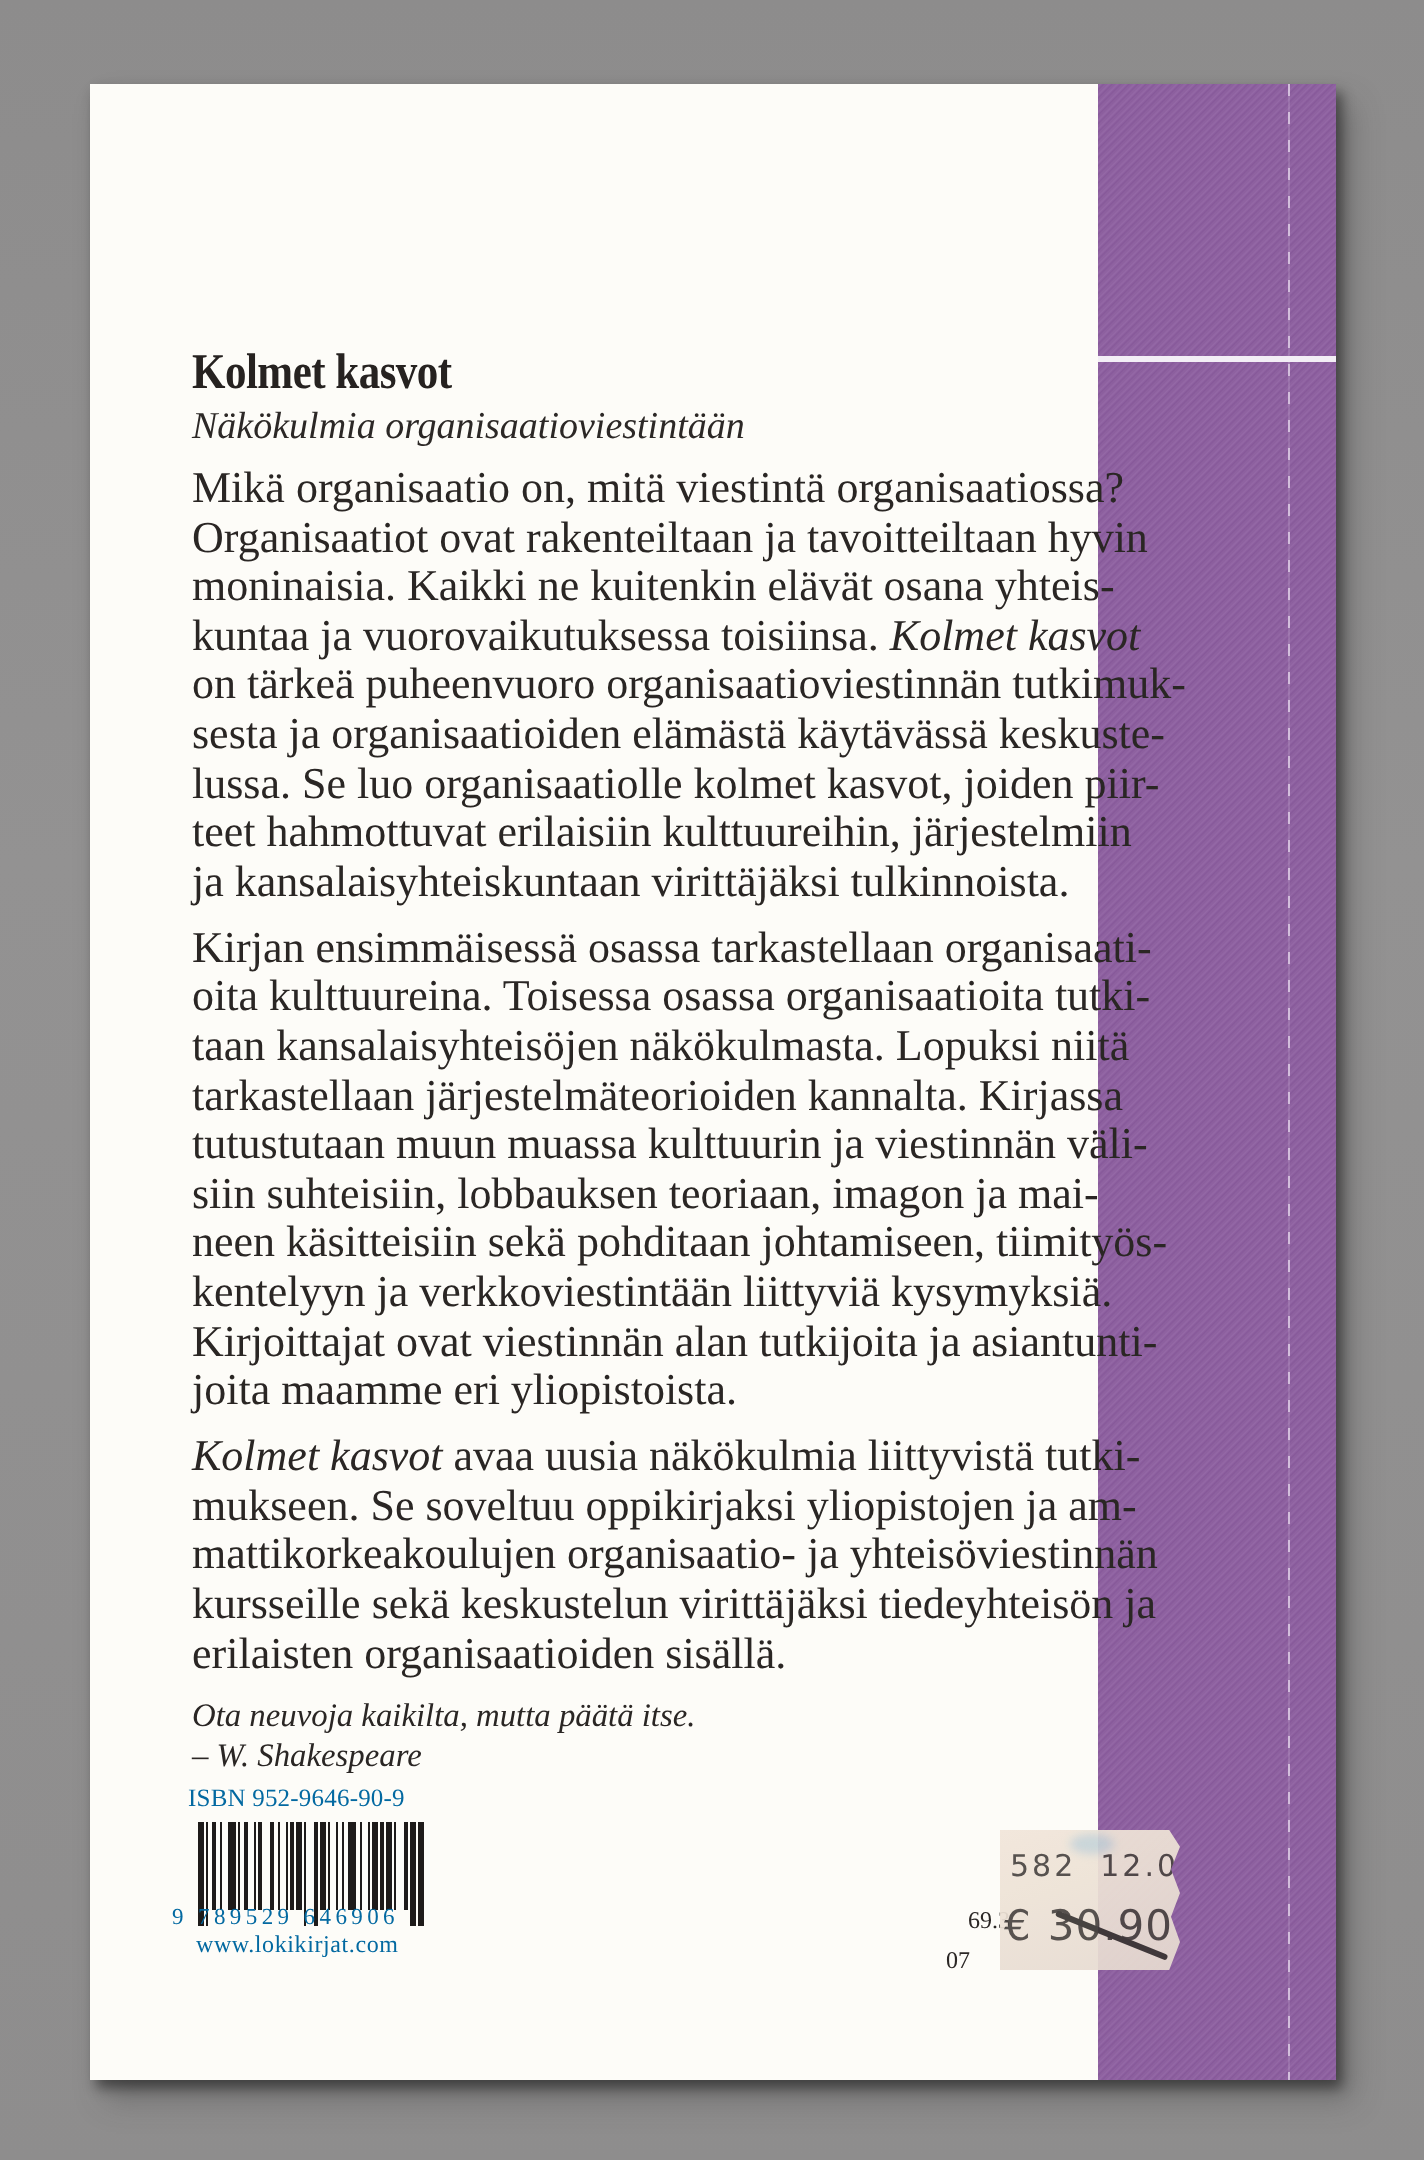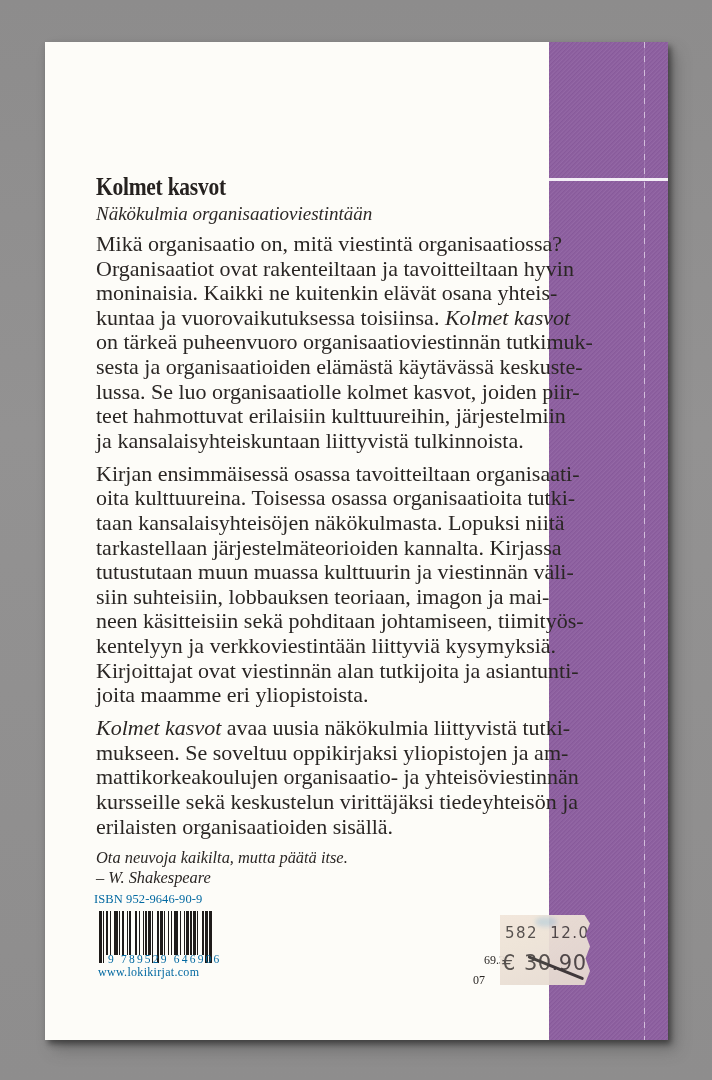--- a/index.html
+++ b/index.html
@@ -42,21 +42,21 @@
   .para .line { display:block; }
   .para .it { font-style:italic; }
   .quote { font-size:16.4px; line-height:20.5px; font-style:italic; margin-top:5px; }
   .quote span { display:block; }
   .isbn-block { position:absolute; left:49px; top:850px; width:180px; color:#0369a1; }
   .isbn-text { font-size:12.5px; line-height:15px; margin-left:0; letter-spacing:0.1px; }
   .barcode { position:relative; margin-top:4px; margin-left:0; width:120px; height:52px; }
   .barcode .bars { position:absolute; left:5px; top:0; width:114px; height:52px; display:flex; align-items:flex-start; }
   .barcode .bar { background:#1e1b1a; height:44px; }
   .barcode .bar.guard { height:52px; }
-  .barcode .digits { position:absolute; top:42px; left:-8px; font-size:11.5px; letter-spacing:2.2px; background:transparent; white-space:nowrap;margin-left:22px; }
+  .barcode .digits { position:absolute; top:42px; left:-8px; font-size:11.5px; letter-spacing:2.2px; background:transparent; white-space:nowrap; }
   .url { font-size:12px; margin-top:2px; margin-left:4px; letter-spacing:0.3px; }
   .code-num { position:absolute; left:414px; top:908px; font-size:12px; line-height:20px; color:#2b2725; text-align:right; width:46px; }
   .sticker {
     position:absolute; left:455px; top:873px; width:90px; height:70px;
     background: linear-gradient(160deg, #f1e6da 0%, #ede2d6 40%, #e6dad0 100%);
     clip-path: polygon(0 0, 94% 0, 100% 12%, 95% 28%, 100% 45%, 95% 62%, 100% 80%, 94% 100%, 0 100%);
     opacity:0.93;
     font-family:"DejaVu Sans", "Liberation Sans", sans-serif; color:#4b4542;
   }
   .sticker .row1 { position:absolute; left:5px; top:9px; font-size:15px; letter-spacing:1.5px; }
@@ -84,24 +84,24 @@
     <div id="paras">
         <div class="para">
           <span class="line"><span>Mikä organisaatio on, mitä viestintä organisaatiossa?</span></span>
           <span class="line"><span>Organisaatiot ovat rakenteiltaan ja tavoitteiltaan hyvin</span></span>
           <span class="line"><span>moninaisia. Kaikki ne kuitenkin elävät osana yhteis-</span></span>
           <span class="line"><span>kuntaa ja vuorovaikutuksessa toisiinsa. </span><span class="it">Kolmet kasvot</span></span>
           <span class="line"><span>on tärkeä puheenvuoro organisaatioviestinnän tutkimuk-</span></span>
           <span class="line"><span>sesta ja organisaatioiden elämästä käytävässä keskuste-</span></span>
           <span class="line"><span>lussa. Se luo organisaatiolle kolmet kasvot, joiden piir-</span></span>
           <span class="line"><span>teet hahmottuvat erilaisiin kulttuureihin, järjestelmiin</span></span>
-          <span class="line"><span>ja kansalaisyhteiskuntaan liittyvistä tulkinnoista.</span></span>
+          <span class="line"><span>ja kansalaisyhteiskuntaan virittäjäksi tulkinnoista.</span></span>
         </div>
         <div class="para">
-          <span class="line"><span>Kirjan ensimmäisessä osassa tavoitteiltaan organisaati-</span></span>
+          <span class="line"><span>Kirjan ensimmäisessä osassa tarkastellaan organisaati-</span></span>
           <span class="line"><span>oita kulttuureina. Toisessa osassa organisaatioita tutki-</span></span>
           <span class="line"><span>taan kansalaisyhteisöjen näkökulmasta. Lopuksi niitä</span></span>
           <span class="line"><span>tarkastellaan järjestelmäteorioiden kannalta. Kirjassa</span></span>
           <span class="line"><span>tutustutaan muun muassa kulttuurin ja viestinnän väli-</span></span>
           <span class="line"><span>siin suhteisiin, lobbauksen teoriaan, imagon ja mai-</span></span>
           <span class="line"><span>neen käsitteisiin sekä pohditaan johtamiseen, tiimityös-</span></span>
           <span class="line"><span>kentelyyn ja verkkoviestintään liittyviä kysymyksiä.</span></span>
           <span class="line"><span>Kirjoittajat ovat viestinnän alan tutkijoita ja asiantunti-</span></span>
           <span class="line"><span>joita maamme eri yliopistoista.</span></span>
         </div>

